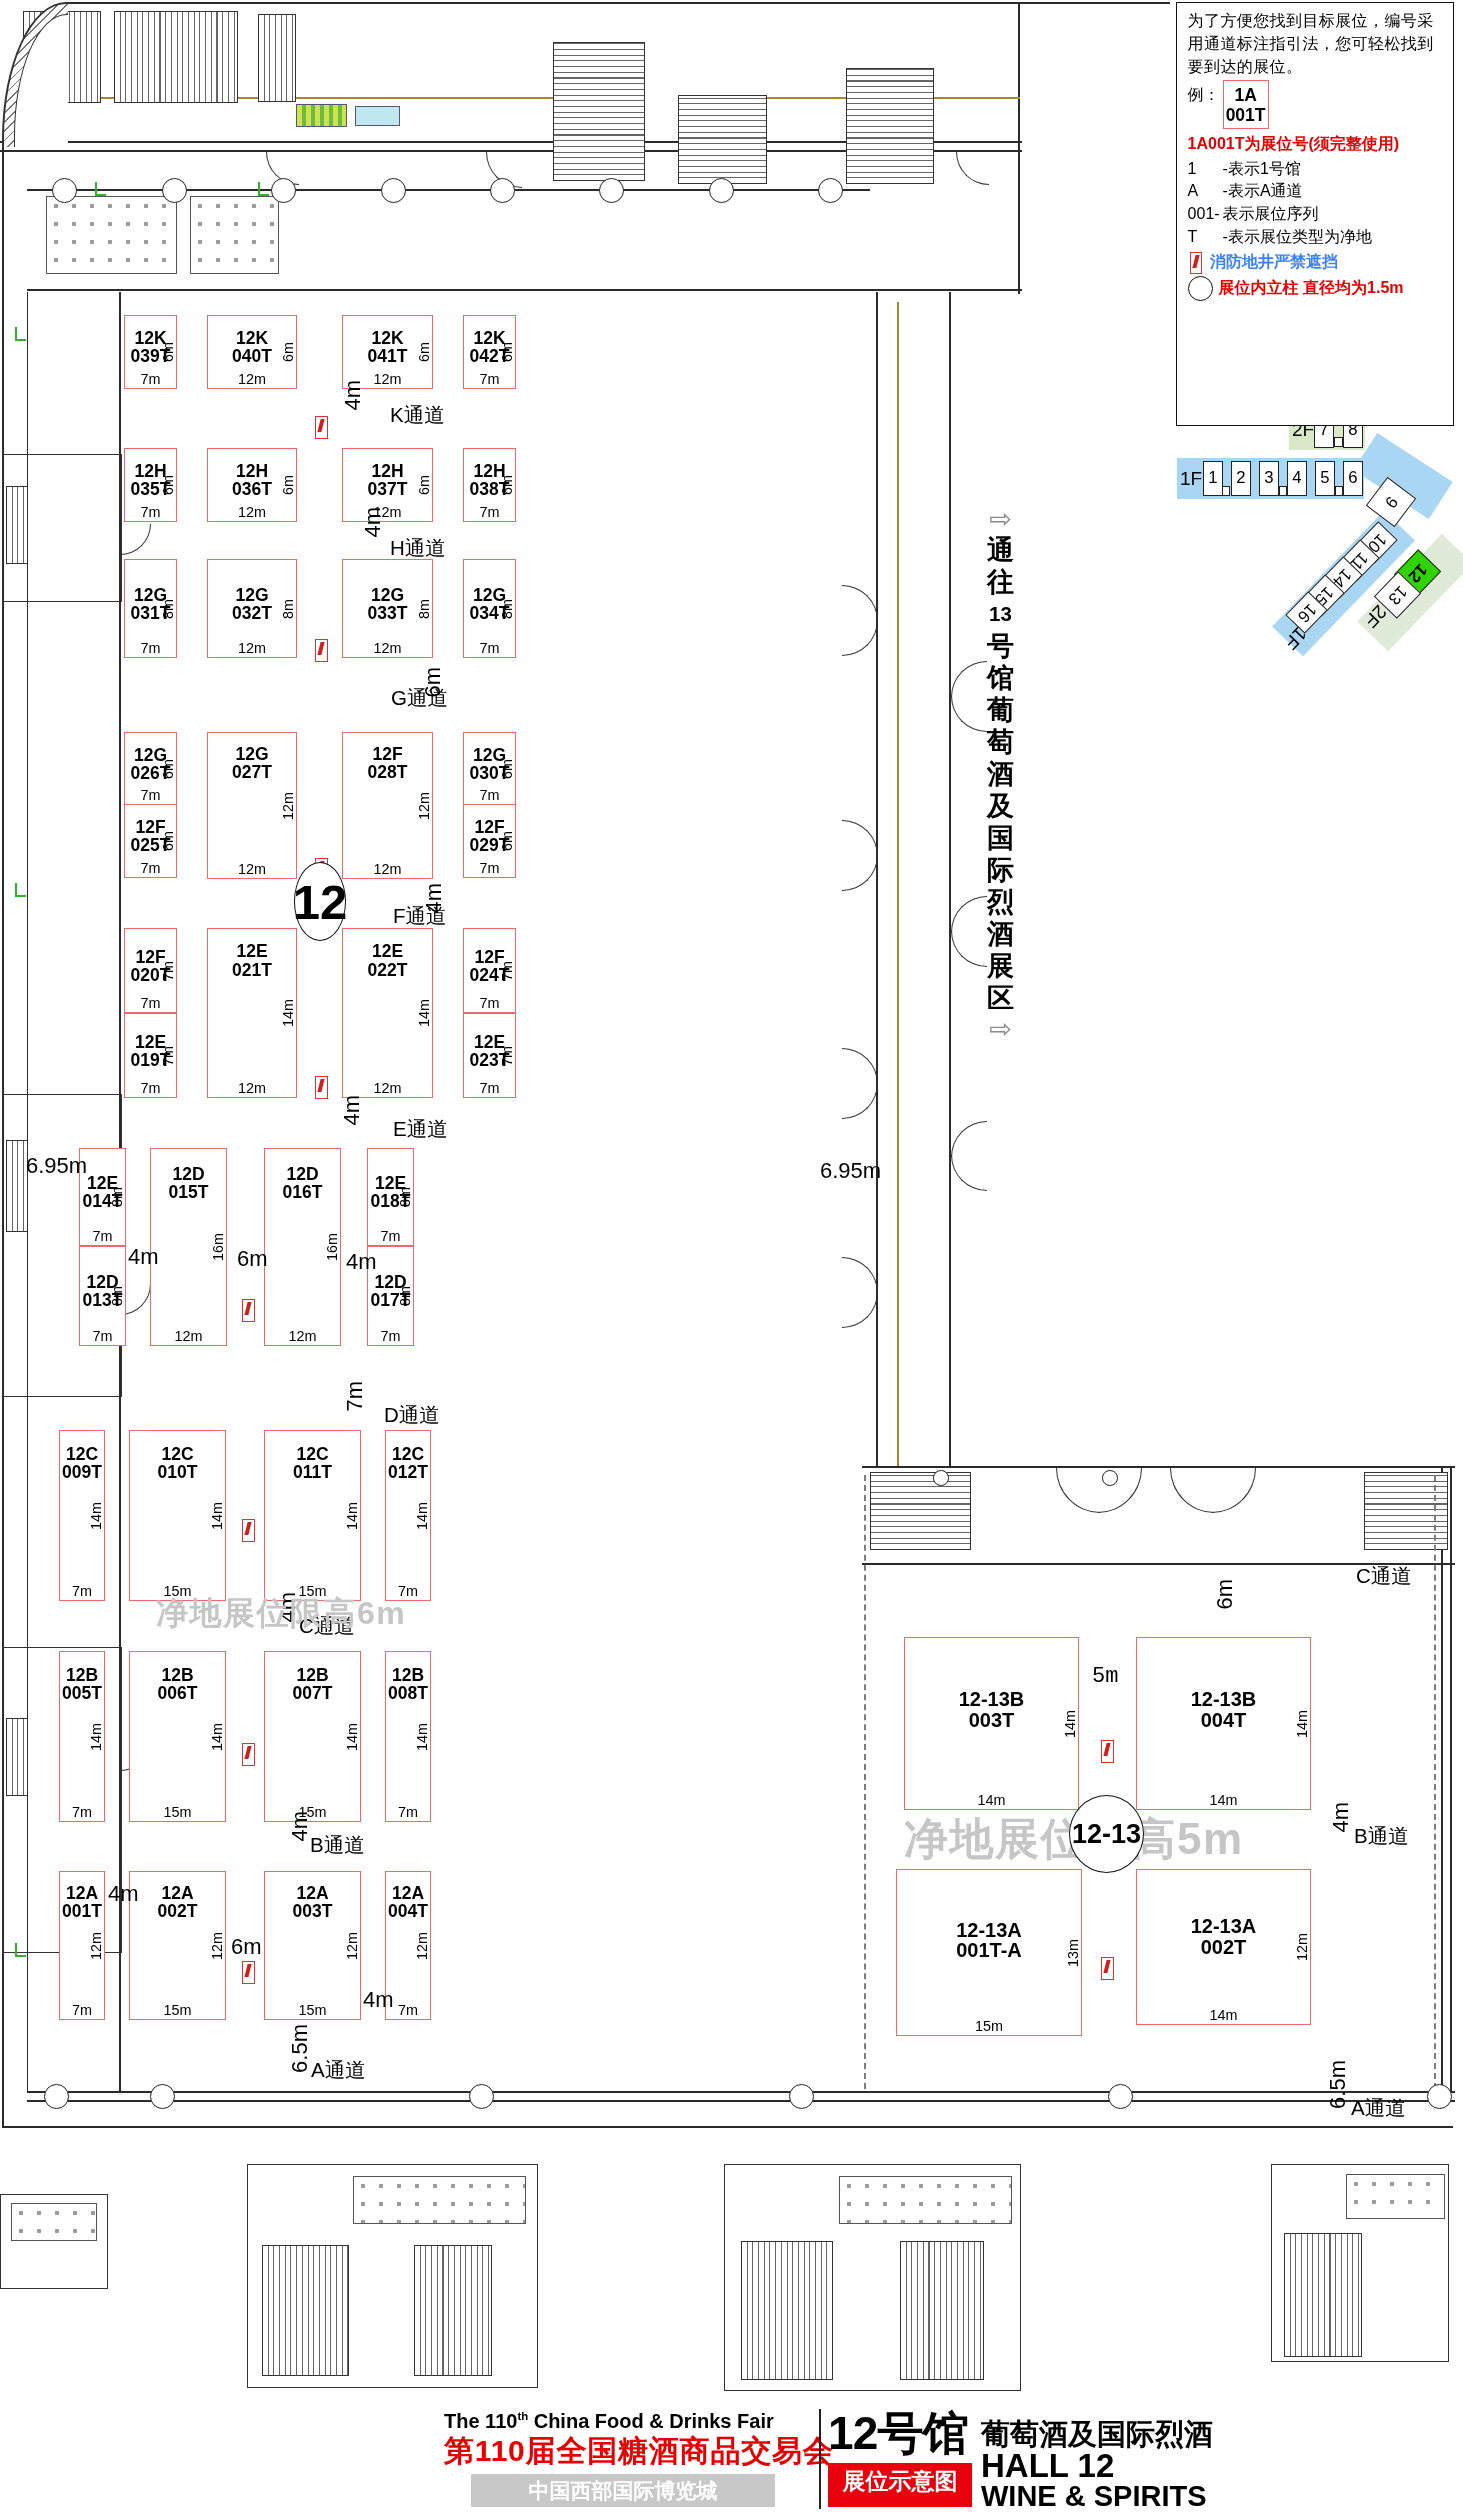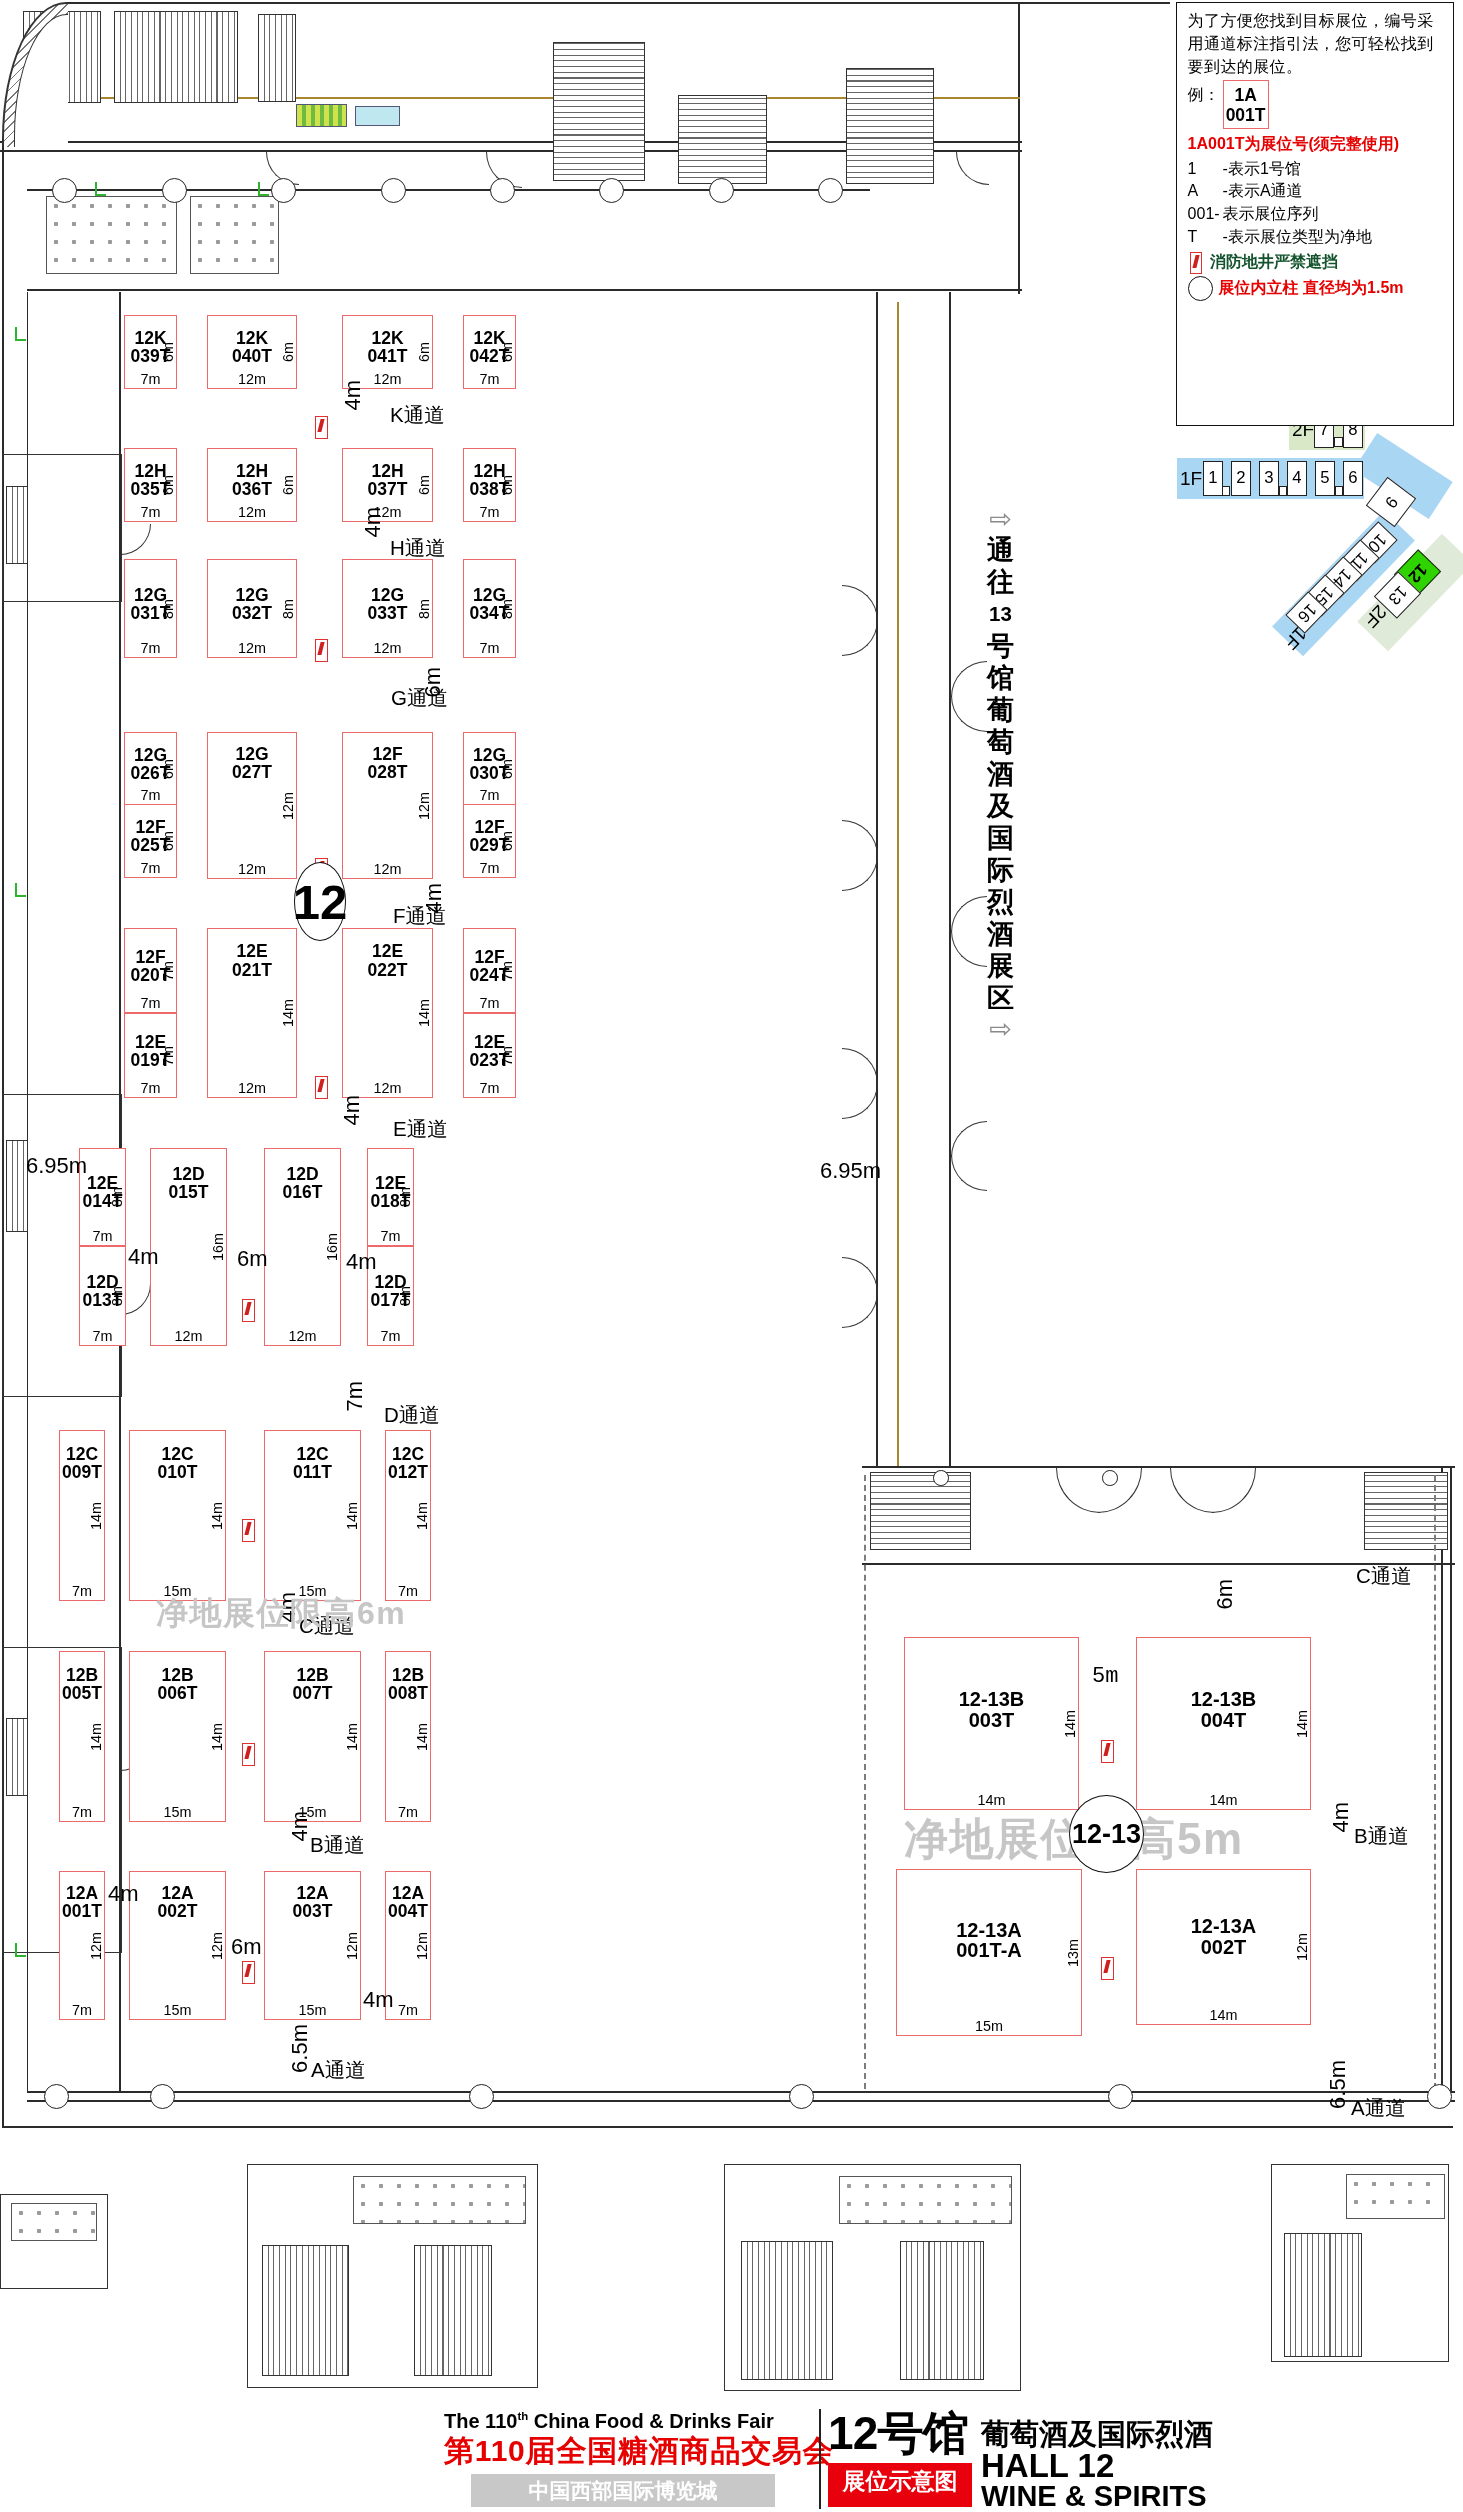--- a/index.html
+++ b/index.html
@@ -55,21 +55,21 @@
   #legend .intro{letter-spacing:0.4px;}
   #legend .exrow{display:flex;align-items:flex-start;margin-top:1.5px;}
   #legend .exlabel{margin-top:4.6px;}
   #legend .exbooth{width:46px;height:49px;border:1.5px solid #ee6a6a;margin-left:3px;text-align:center;font-weight:bold;font-size:17.5px;line-height:1.15;padding-top:4.6px;box-sizing:border-box;}
   #legend .rednote{color:#e60000;font-weight:bold;font-size:16px;margin:4.6px 0 1.5px;}
   #legend .def{display:flex;}
   #legend .def .c{width:35px;flex:none;}
   #legend .types{margin-top:10.6px;}
   #legend .trow{display:flex;align-items:center;height:23.5px;}
   #legend .sq{width:16px;height:16px;border:1.5px solid #000;margin-right:6px;flex:none;background:#fff;}
-  #legend .firerow{display:flex;align-items:center;margin-top:3px;color:#14532d;font-weight:bold;}
+  #legend .firerow{display:flex;align-items:center;margin-top:3px;color:#3b82f6;font-weight:bold;}
   #legend .firerow .fire{position:static;margin:0 7.6px 0 2.3px;flex:none;}
   #legend .pilrow{display:flex;align-items:center;margin-top:1.5px;color:#e60000;font-weight:bold;}
   #legend .circ{width:23px;height:23px;border:1.9px solid #111;border-radius:50%;margin-right:6px;flex:none;}
   
   .mm{position:absolute;z-index:5;}
   .mmstrip{position:absolute;}
   .mmbox{position:absolute;border:1.5px solid #222;background:#fff;text-align:center;font-size:16.7px;box-sizing:border-box;}
   .mmlab{position:absolute;font-size:19px;font-weight:normal;}
   
   #footer{position:absolute;left:0;top:2401px;width:1464px;height:112px;z-index:45;}

